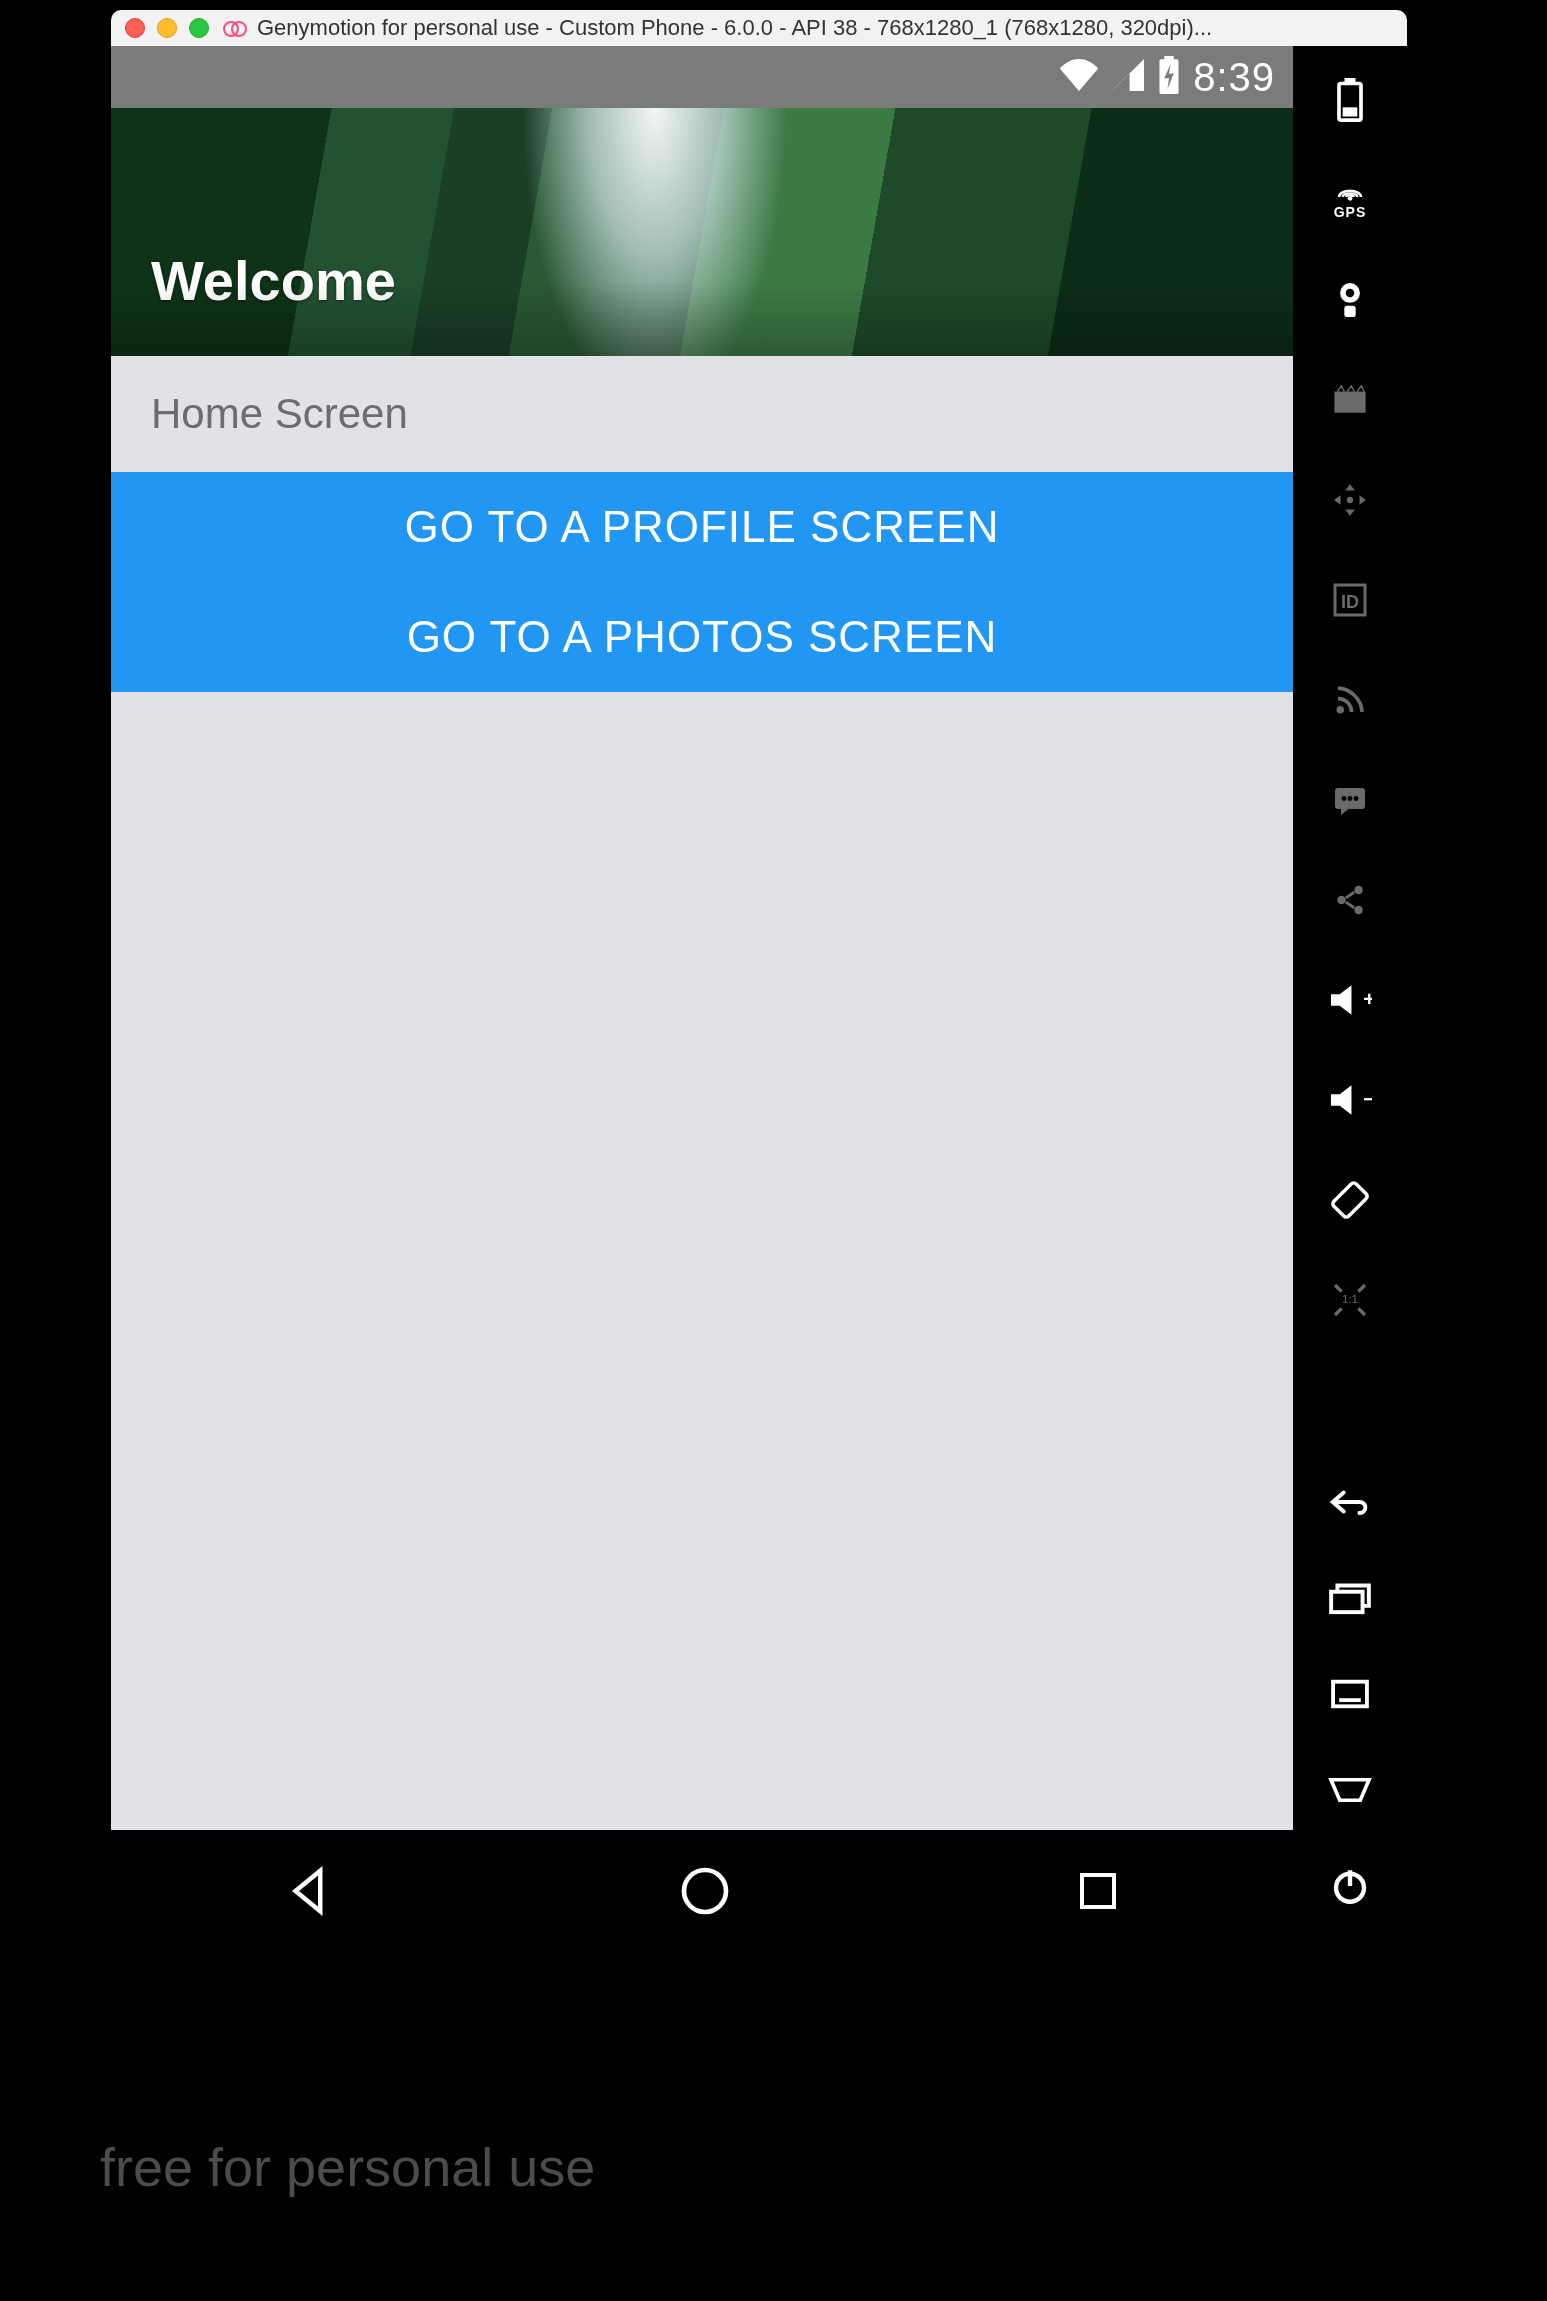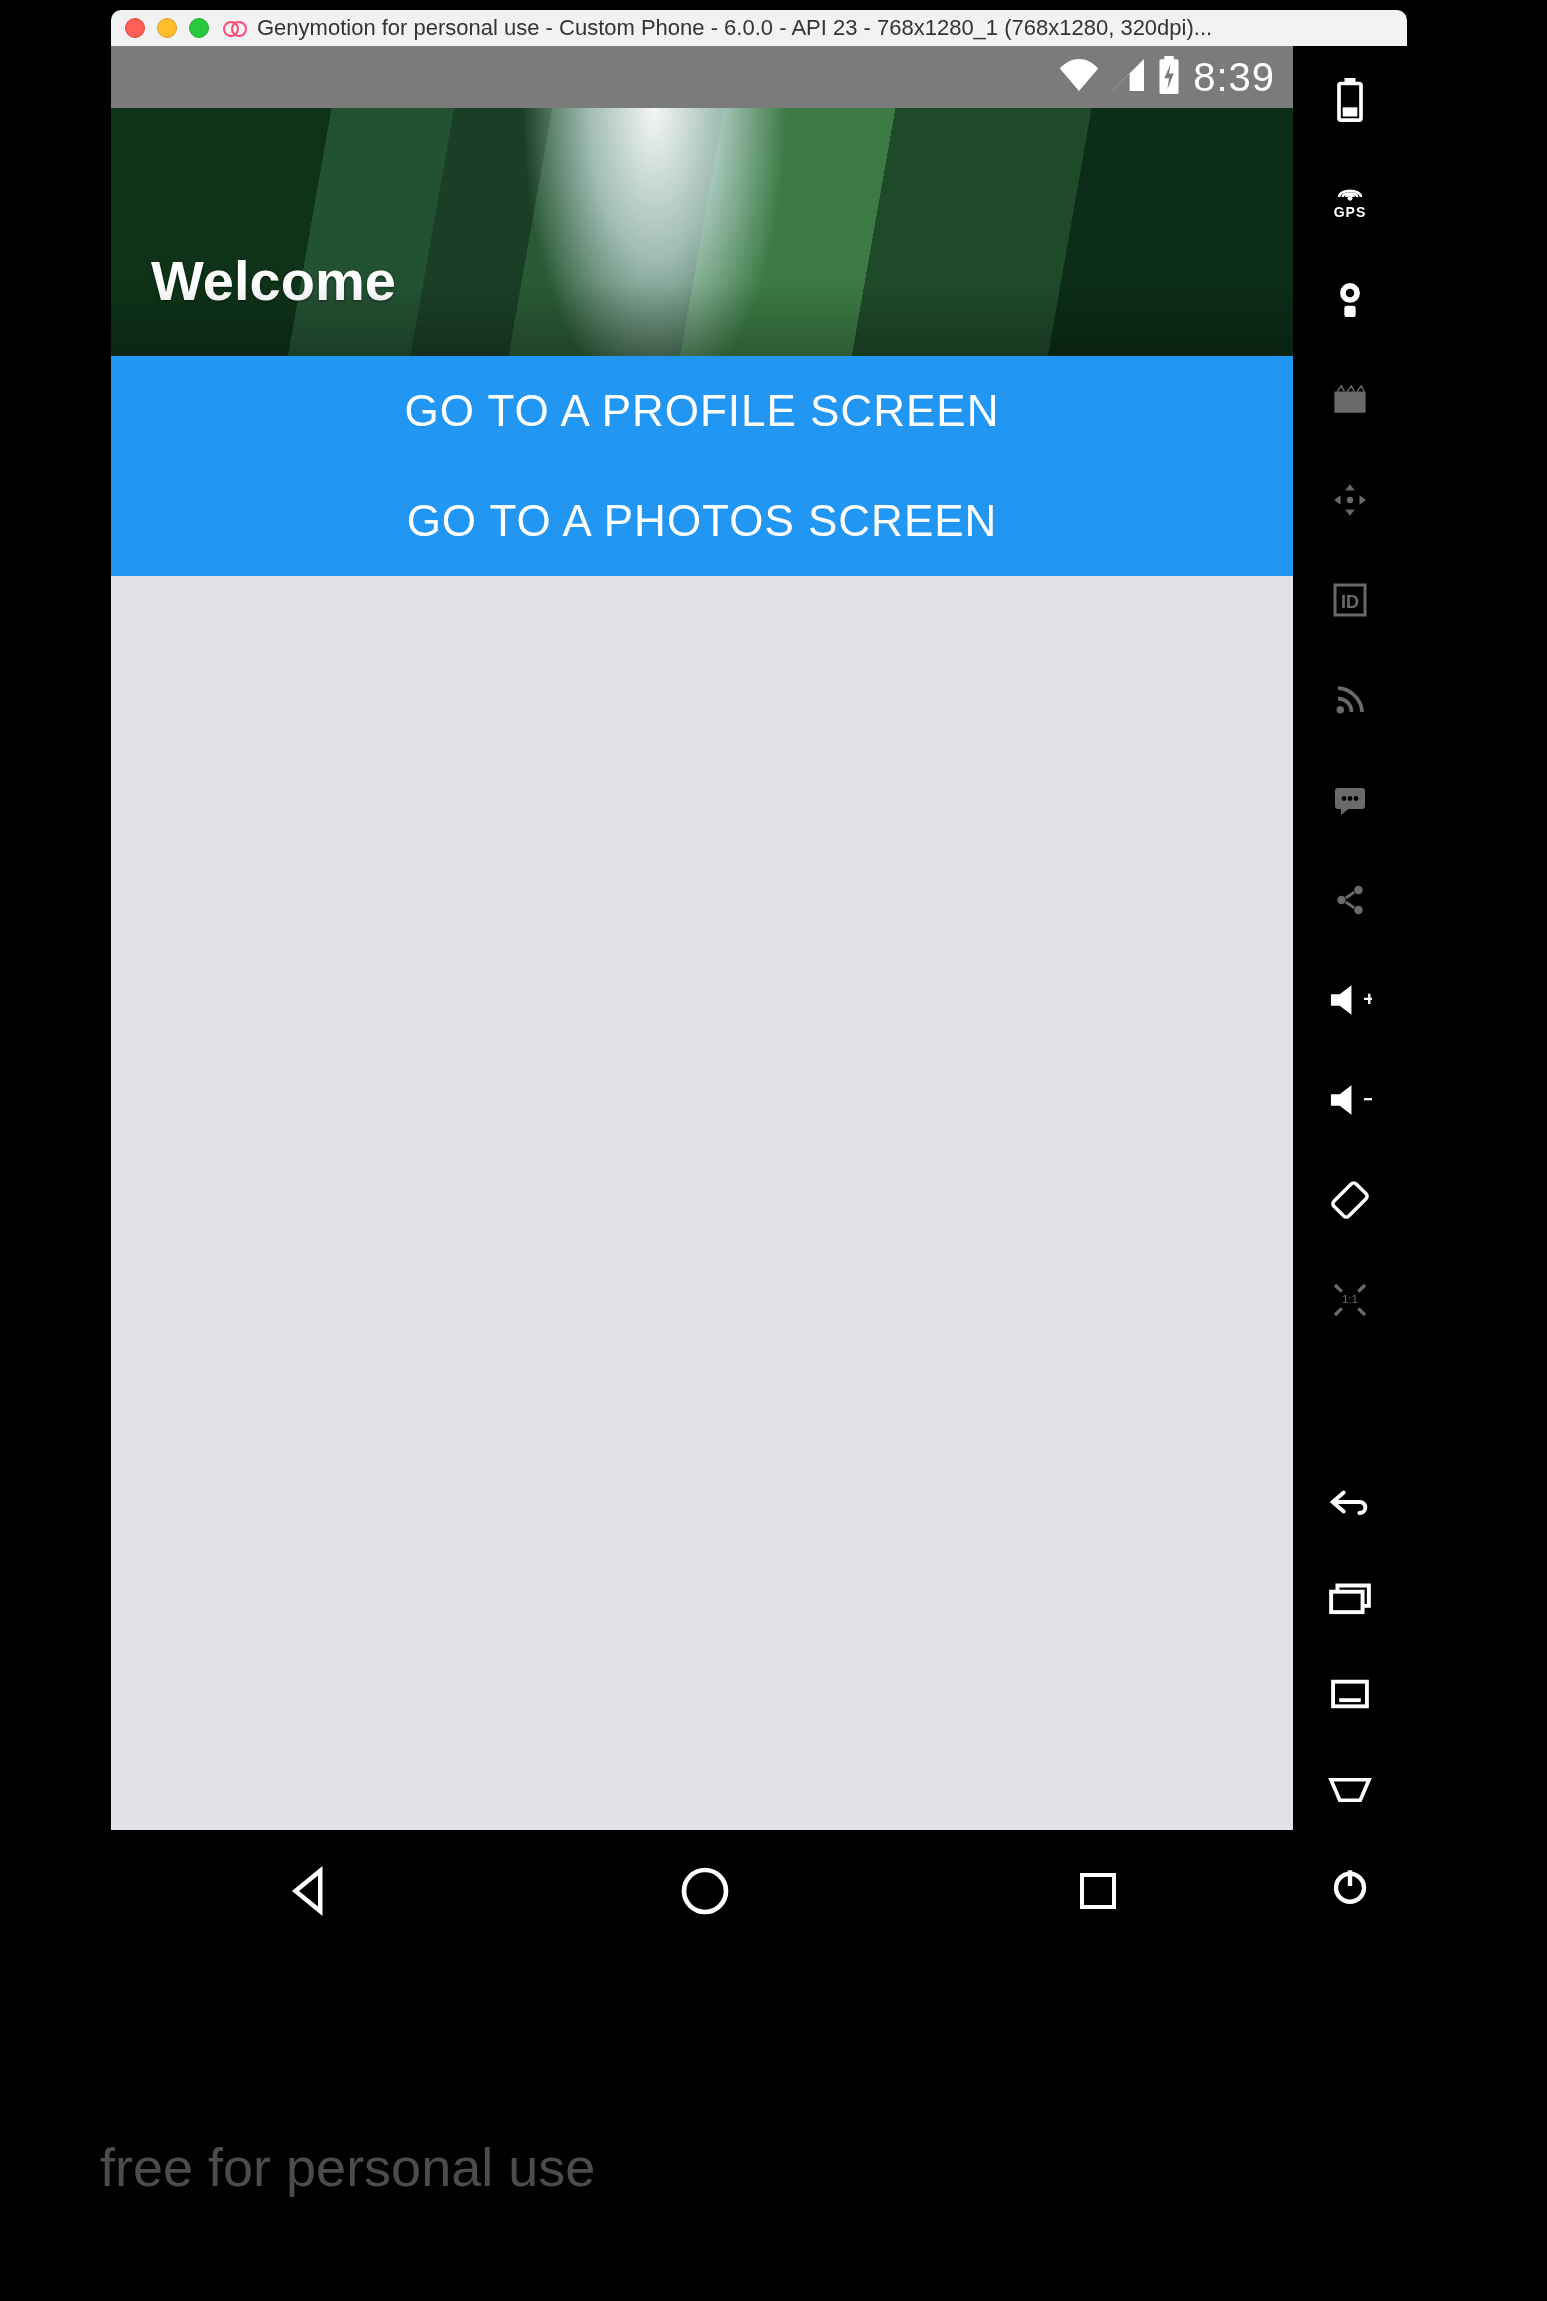--- a/index.html
+++ b/index.html
@@ -174,21 +174,21 @@
 
 <div class="outer">
 
   <div class="mac-titlebar">
     <div class="traffic-lights">
       <span class="tl-red"></span>
       <span class="tl-yellow"></span>
       <span class="tl-green"></span>
     </div>
     <span class="geny-logo"></span>
-    <span class="mac-title-text">Genymotion for personal use - Custom Phone - 6.0.0 - API 23 - 768x1280_1 (768x1280, 320dpi)...</span>
+    <span class="mac-title-text">Genymotion for personal use - Custom Phone - 6.0.0 - API 38 - 768x1280_1 (768x1280, 320dpi)...</span>
   </div>
 
   <div class="emulator">
 
     <div class="phone">
 
       <div class="statusbar">
         <span>
           <svg width="40" height="32" viewBox="0 0 24 20">
               <path fill="#fff" d="M12 20 L24 6 C17 -2 7 -2 0 6 Z"></path>
@@ -208,20 +208,21 @@
             </svg>
         </span>
         <span class="sb-time">8:39</span>
       </div>
 
       <div class="appheader">
         <h1>Welcome</h1>
       </div>
 
       <div class="content">
+        <div class="section-label">Home Screen</div>
         <div class="button-block">
           <div class="big-button">GO TO A PROFILE SCREEN</div>
           <div class="big-button">GO TO A PHOTOS SCREEN</div>
         </div>
       </div>
 
       <div class="android-navbar">
         <span>
           <svg width="54" height="54" viewBox="0 0 24 24">
               <path fill="none" stroke="#fff" stroke-width="2" d="M17 3 L6 12 L17 21 Z"></path>

